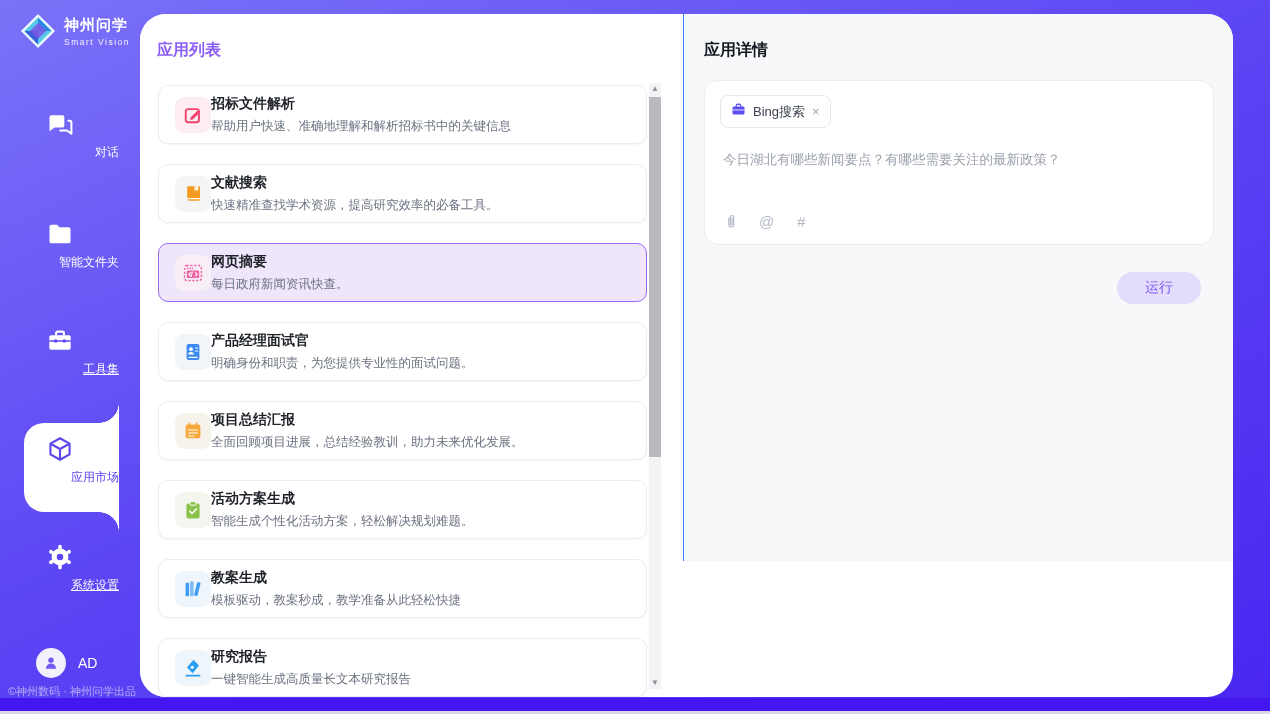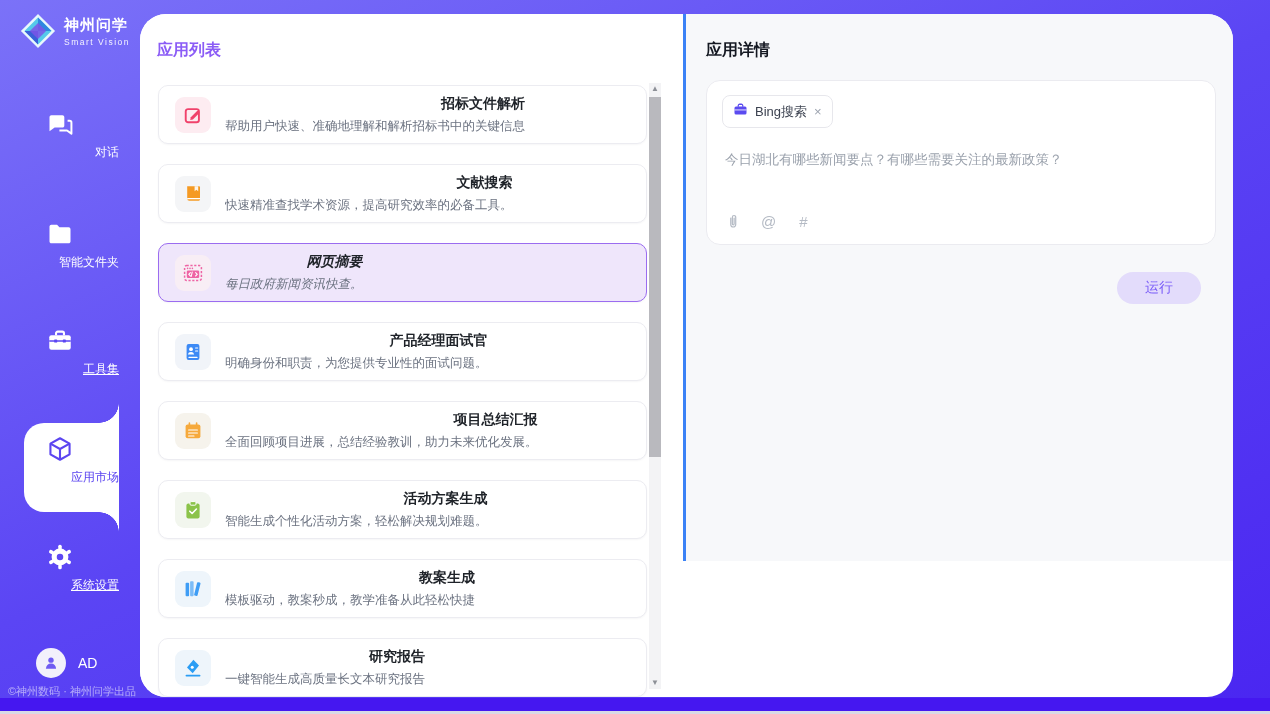--- a/index.html
+++ b/index.html
@@ -46,38 +46,38 @@
   .content { position:absolute; left:140px; top:14px; width:1093px; height:683px;
     background:#fff; border-radius:26px; overflow:hidden; }
 
   
   .panel-list { position:absolute; left:0; top:0; width:543px; height:683px; background:#fff; }
   .panel-title { position:absolute; left:17px; top:26px; font-size:16px; font-weight:bold; color:#8b5cf6; }
   .card-list { position:absolute; left:18px; top:71px; width:489px; }
   .app-card { position:relative; height:59px; margin-bottom:20px; background:#fff;
     border:1px solid #ececf1; border-radius:10px; cursor:pointer;
     box-shadow:0 1px 2px rgba(16,24,40,.04); display:flex; align-items:center; }
-  .app-card.selected { background:#efe6fb; border:1.5px solid #9b6cf0;font-style:italic; }
+  .app-card.selected { background:#efe6fb; border:1.5px solid #9b6cf0; }
   .tile { width:36px; height:36px; border-radius:9px; margin-left:16px; flex:0 0 36px;
     display:flex; align-items:center; justify-content:center; }
   .tile svg { width:20px; height:20px; display:block; }
-  .card-text { margin-left:14px; overflow:hidden;text-align:right; }
+  .card-text { overflow:hidden; }
   .card-title { font-size:14px; font-weight:bold; color:#1f2329; }
   .card-desc { font-size:12.5px; color:#6b7280; margin-top:5px; white-space:nowrap; }
 
   
   .scrollbar { position:absolute; right:22px; top:69px; width:12px; height:606px; background:#f3f3f5; }
   .sb-arrow { position:absolute; left:0; width:12px; height:12px; color:#8d9097;
     font-size:8px; line-height:12px; text-align:center; cursor:pointer; }
   .sb-up { top:0; } .sb-down { bottom:0; }
   .sb-thumb { position:absolute; left:0; top:14px; width:12px; height:360px; background:#b9b9be; cursor:pointer; }
 
   
   .panel-detail { position:absolute; left:543px; top:0; width:550px; height:547px;
-    background:#f7f8fa; border-left:3px solid #3b82f6; }
+    background:#f7f8fa; border-left:1px solid #3b82f6; }
   .detail-title { position:absolute; left:20px; top:26px; font-size:16px; font-weight:bold; color:#141821; }
   .composer { position:absolute; left:20px; top:66px; width:510px; height:165px;
     background:#fff; border:1px solid #ebebf0; border-radius:14px; }
   .tool-tag { position:absolute; left:15px; top:14px; display:inline-flex; align-items:center; gap:7px;
     padding:6px 10px; border:1px solid #e7e7ec; border-radius:8px; background:#fff; cursor:pointer; }
   .tool-tag svg { width:15px; height:15px; }
   .tag-label { font-size:13px; color:#3c4250; }
   .tag-close { font-size:13px; color:#9ca3af; cursor:pointer; line-height:1; }
   .prompt-text { position:absolute; left:18px; top:70px; right:18px; font-size:13.5px; color:#9aa1ac; cursor:text; }
   .composer-icons { position:absolute; left:18px; bottom:14px; display:flex; gap:18px; align-items:center;

